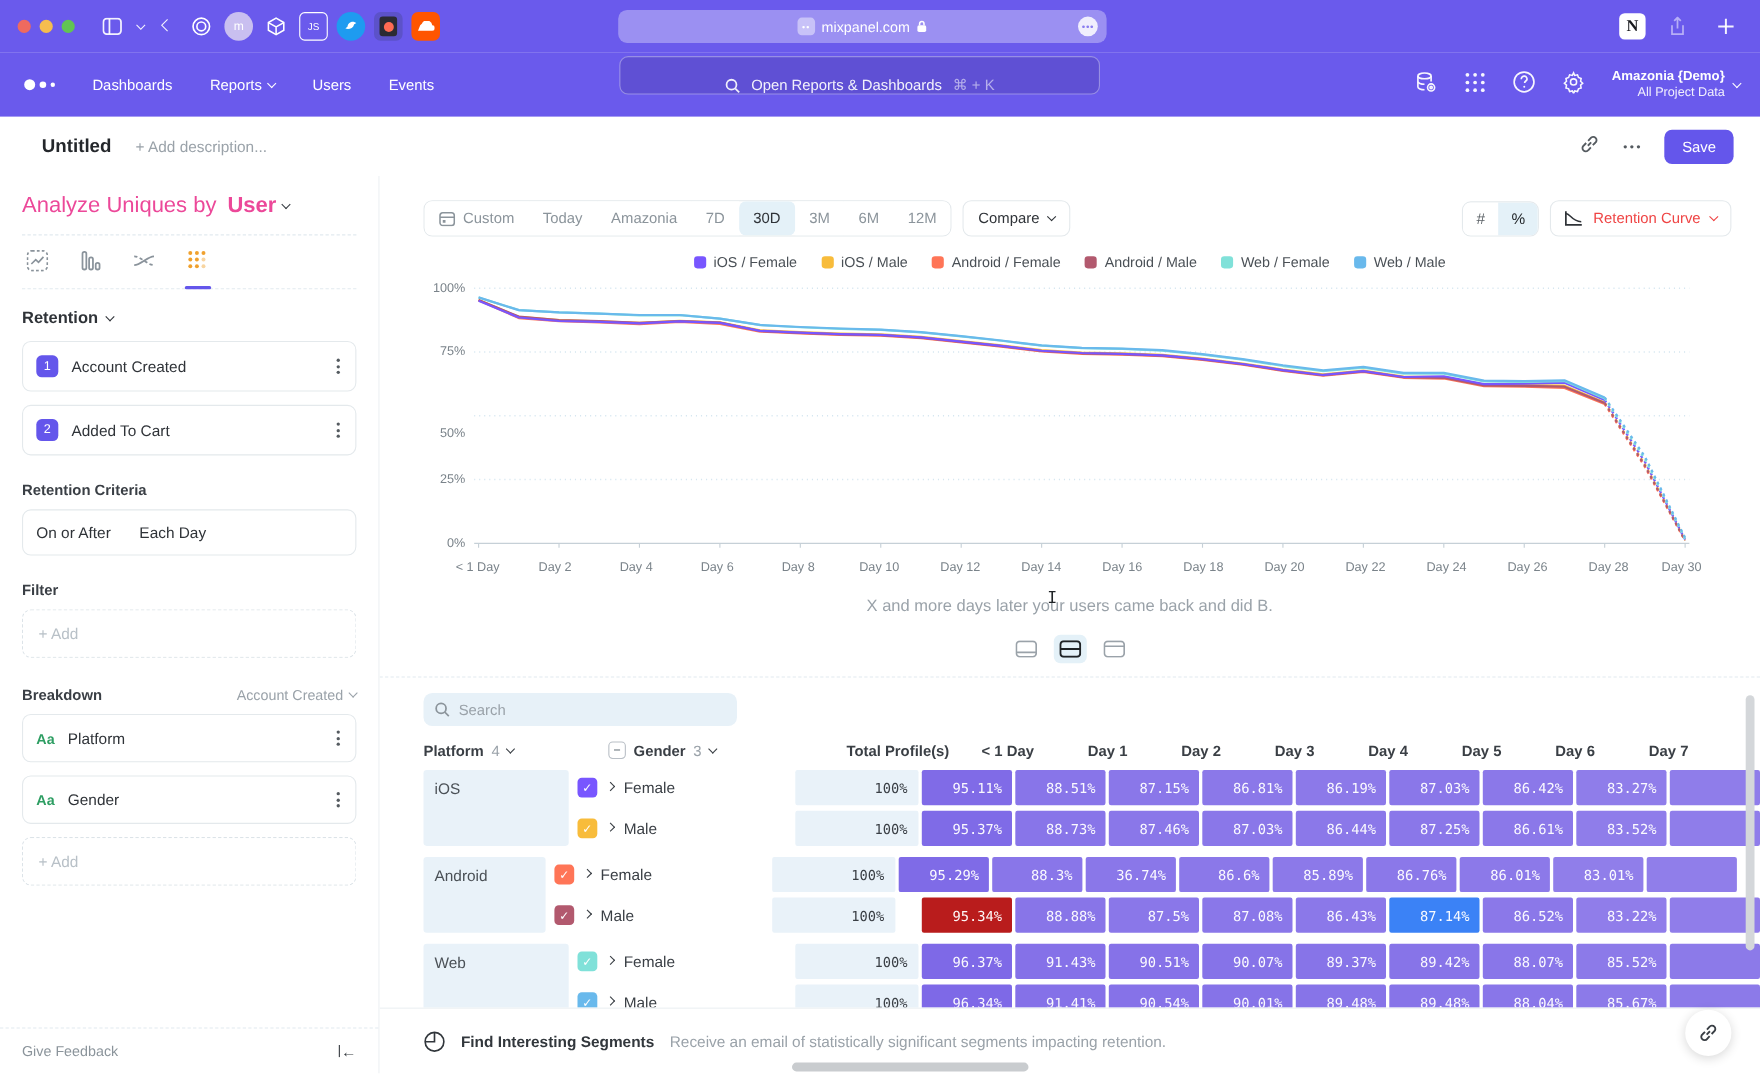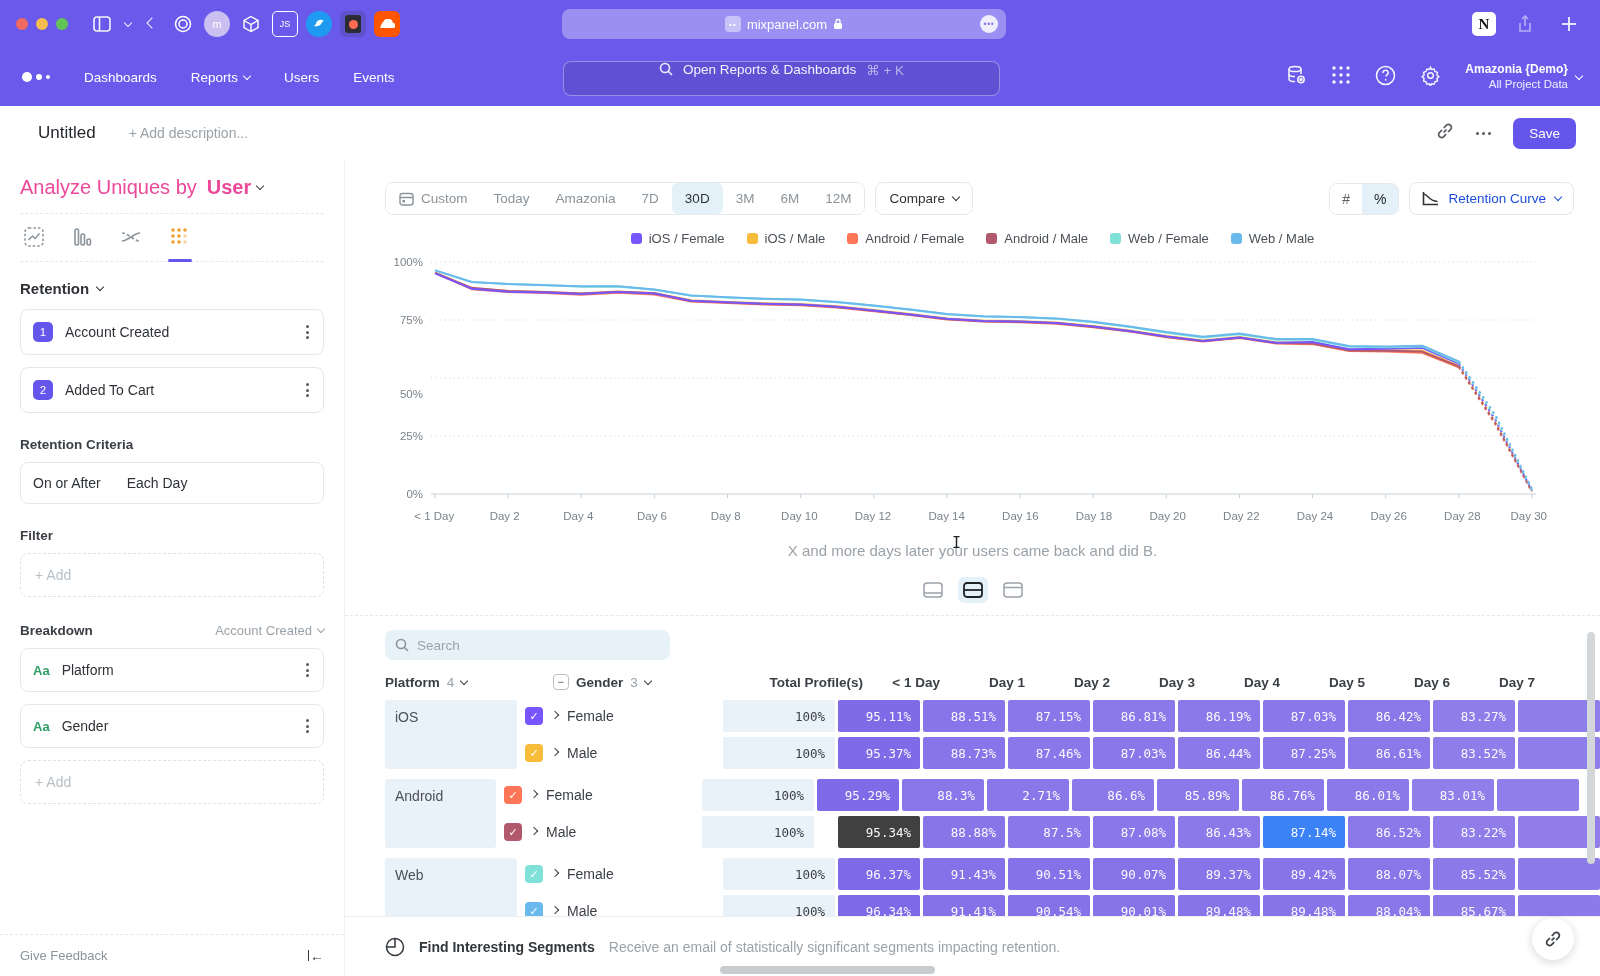--- a/index.html
+++ b/index.html
@@ -16,35 +16,35 @@
   .addr-dots { position:absolute; right:8px; width:18px; height:18px; border-radius:50%; background:rgba(255,255,255,.85); color:#8a7df0; display:flex; align-items:center; justify-content:center; font-size:9px; letter-spacing:.5px; }
   .chrome-right { position:absolute; right:16px; display:flex; align-items:center; gap:14px; }
   .notion { width:24px; height:24px; border-radius:5px; background:#fff; color:#17181c; font-weight:bold; font-family:"Liberation Serif",serif; display:flex; align-items:center; justify-content:center; font-size:15px; }
 
   
   .mp-nav { height:58px; background:#6A5AEC; display:flex; align-items:center; position:relative; padding:0 22px; }
   .mp-logo { display:flex; align-items:center; gap:4px; margin-right:34px; }
   .mp-logo i { background:#fff; border-radius:50%; display:block; }
   .nav-links { display:flex; align-items:center; gap:34px; }
   .nav-link { color:#fff; font-size:13.5px; display:flex; align-items:center; gap:6px; cursor:default; }
-  .nav-search { position:absolute; left:563px; top:13px; width:437px; height:35px; border:1px solid rgba(255,255,255,.35); background:rgba(0,0,0,.10); border-radius:8px; display:flex; align-items:flex-start; justify-content:center; gap:10px; color:rgba(255,255,255,.92); font-size:13.5px; }
+  .nav-search { position:absolute; left:563px; top:3px; width:437px; height:35px; border:1px solid rgba(255,255,255,.35); background:rgba(0,0,0,.10); border-radius:8px; display:flex; align-items:flex-end; justify-content:center; gap:10px; color:rgba(255,255,255,.92); font-size:13.5px; }
   .nav-search .short { color:rgba(255,255,255,.55); }
   .nav-right { position:absolute; right:18px; display:flex; align-items:center; gap:24px; }
   .nav-ic { color:#fff; opacity:.95; }
   .proj { color:#fff; text-align:right; line-height:1.25; display:flex; align-items:center; gap:8px; }
   .proj b { font-size:12px; display:block; }
   .proj small { font-size:11.5px; opacity:.9; display:block; font-weight:normal; }
 
   .chev { width:6px; height:6px; border-right:1.6px solid currentColor; border-bottom:1.6px solid currentColor; transform:rotate(45deg); display:inline-block; margin-top:-3px; }
   .chev-r { transform:rotate(-45deg); }
   .chev-l { transform:rotate(135deg); }
 
   
   .report-header { height:54px; display:flex; align-items:center; padding:0 24px 0 38px; background:#fff; }
-  .rh-title { font-size:17px; font-weight:normal; color:#24272b; margin-right:33px; }
+  .rh-title { font-size:17px; font-weight:bold; color:#24272b; margin-right:22px; }
   .rh-desc { font-size:14px; color:#9aa2a9; }
   .rh-right { margin-left:auto; display:flex; align-items:center; gap:22px; }
   .dots-h { display:flex; gap:3px; }
   .dots-h i, .kebab i { width:3px; height:3px; border-radius:50%; background:#555b60; display:block; }
   .save-btn { background:#6456EB; color:#fff; border:none; border-radius:7px; font-size:13.5px; padding:8px 16px; font-family:inherit; }
 
   
   .workspace { display:flex; height:816px; }
   .sidebar { width:345px; border-right:1px solid #EDF1F3; display:flex; flex-direction:column; position:relative; }
   .sb-scroll { flex:1; overflow:hidden; padding:0 20px; }
@@ -72,21 +72,21 @@
   .main { flex:1; position:relative; display:flex; flex-direction:column; overflow:hidden; }
   .main-toolbar { display:flex; align-items:center; padding:22px 26px 0 40px; }
   .range-group { display:flex; align-items:center; border:1px solid #E4E9EC; border-radius:8px; overflow:hidden; background:#fff; }
   .range-btn { padding:8px 13px; font-size:13.5px; color:#8b949b; display:flex; align-items:center; gap:7px; background:#fff; border:none; font-family:inherit; }
   .range-btn.active { background:#E4F1F8; color:#2f3338; border-radius:6px; }
   .compare-btn { margin-left:10px; border:1px solid #E4E9EC; border-radius:8px; background:#fff; padding:8px 13px; font-size:13.5px; color:#2f3338; display:flex; align-items:center; gap:8px; font-family:inherit; }
   .tb-right { margin-left:auto; display:flex; align-items:center; gap:10px; }
   .seg-toggle { display:flex; border:1px solid #E4E9EC; border-radius:8px; overflow:hidden; }
   .seg { padding:7px 12px; font-size:14px; color:#5a6065; background:#fff; }
   .seg.active { background:#E4F1F8; color:#1f2326; }
-  .view-btn { border:1px solid #E4E9EC; border-radius:8px; background:#fff; padding:8px 12px; font-size:13.5px; color:#1d4ed8; display:flex; align-items:center; gap:9px; font-family:inherit; }
+  .view-btn { border:1px solid #E4E9EC; border-radius:8px; background:#fff; padding:8px 12px; font-size:13.5px; color:#ef4444; display:flex; align-items:center; gap:9px; font-family:inherit; }
 
   .legend-row { display:flex; justify-content:center; gap:22px; margin:16px 0 4px; }
   .legend-item { display:flex; align-items:center; gap:7px; font-size:13px; color:#4a5056; }
   .legend-swatch { width:11px; height:11px; border-radius:3px; }
 
   .chart-wrap { margin:6px 64px 0 40px; position:relative; }
   .plot { margin-left:46px; height:250px; position:relative; }
   .plot svg { position:absolute; inset:0; width:100%; height:100%; }
   .ylabels span { position:absolute; left:0; width:38px; text-align:right; font-size:11.5px; color:#7a838a; }
   .xlabels { margin-left:46px; position:relative; height:18px; margin-top:4px; }
@@ -634,36 +634,36 @@
             <div class="g-rows">
               <div class="g-row">
                 <span class="gender-cell">
                   <span class="cb" style="background: rgb(255, 117, 87);">✓</span>
                   <span class="chev chev-r"></span>
                   <span>Female</span>
                 </span>
                 <span class="total-cell">100%</span>
                 <span class="val-cell daycell" style="background: rgb(127, 107, 231);">95.29%</span>
                 <span class="val-cell daycell" style="background: rgb(137, 118, 233);">88.3%</span>
-                <span class="val-cell daycell" style="background: rgb(138, 119, 233);">2.71%</span>
+                <span class="val-cell daycell" style="background: rgb(138, 119, 233);">36.74%</span>
                 <span class="val-cell daycell" style="background: rgb(139, 120, 233);">86.6%</span>
                 <span class="val-cell daycell" style="background: rgb(140, 121, 233);">85.89%</span>
                 <span class="val-cell daycell" style="background: rgb(139, 120, 233);">86.76%</span>
                 <span class="val-cell daycell" style="background: rgb(140, 121, 233);">86.01%</span>
                 <span class="val-cell daycell" style="background: rgb(144, 126, 234);">83.01%</span>
                 <span class="val-cell daycell" style="background: rgb(144, 126, 234);"></span>
               </div>
               <div class="g-row">
                 <span class="gender-cell">
                   <span class="cb" style="background: rgb(178, 89, 110);">✓</span>
                   <span class="chev chev-r"></span>
                   <span>Male</span>
                 </span>
                 <span class="total-cell">100%</span>
-                <span class="val-cell daycell" style="background: #404040; margin-left: 24px;">95.34%</span>
+                <span class="val-cell daycell" style="background: #b91c1c; margin-left: 24px;">95.34%</span>
                 <span class="val-cell daycell" style="background: rgb(136, 117, 232);">88.88%</span>
                 <span class="val-cell daycell" style="background: rgb(138, 119, 233);">87.5%</span>
                 <span class="val-cell daycell" style="background: rgb(138, 119, 233);">87.08%</span>
                 <span class="val-cell daycell" style="background: rgb(139, 120, 233);">86.43%</span>
                 <span class="val-cell daycell" style="background: #3b82f6;">87.14%</span>
                 <span class="val-cell daycell" style="background: rgb(139, 120, 233);">86.52%</span>
                 <span class="val-cell daycell" style="background: rgb(144, 125, 234);">83.22%</span>
                 <span class="val-cell daycell" style="background: rgb(144, 125, 234);"></span>
               </div>
             </div>

